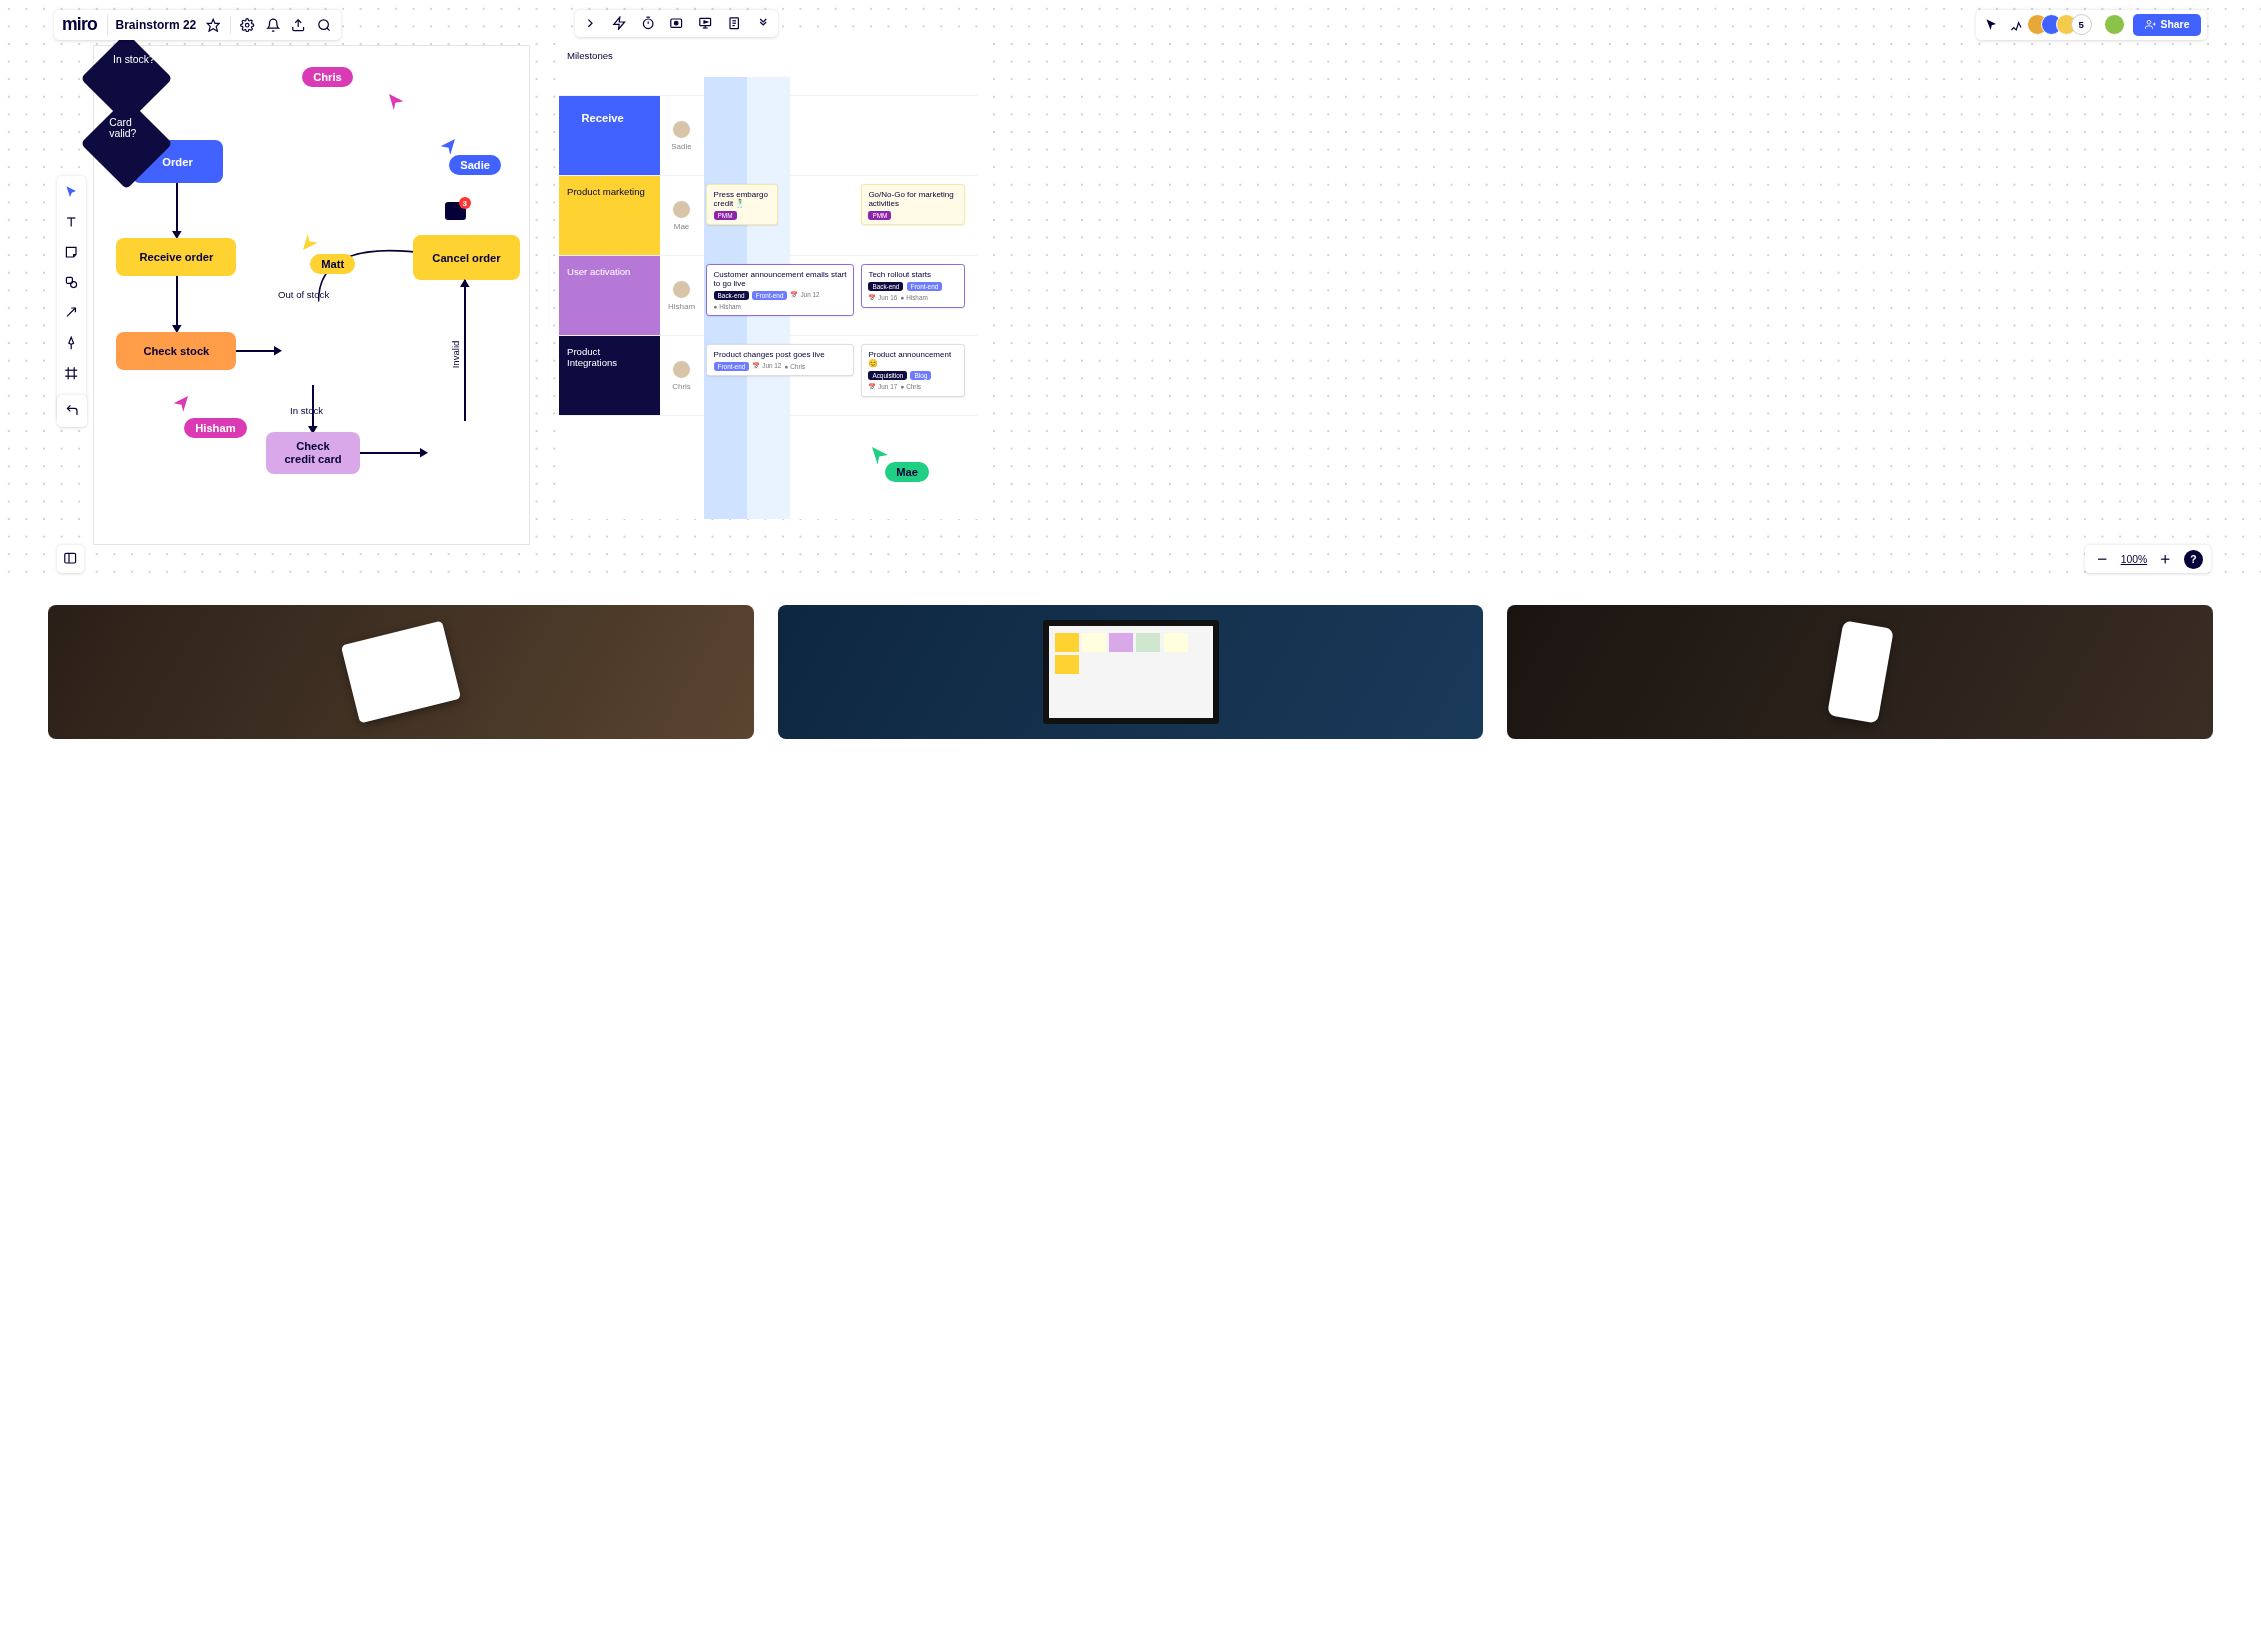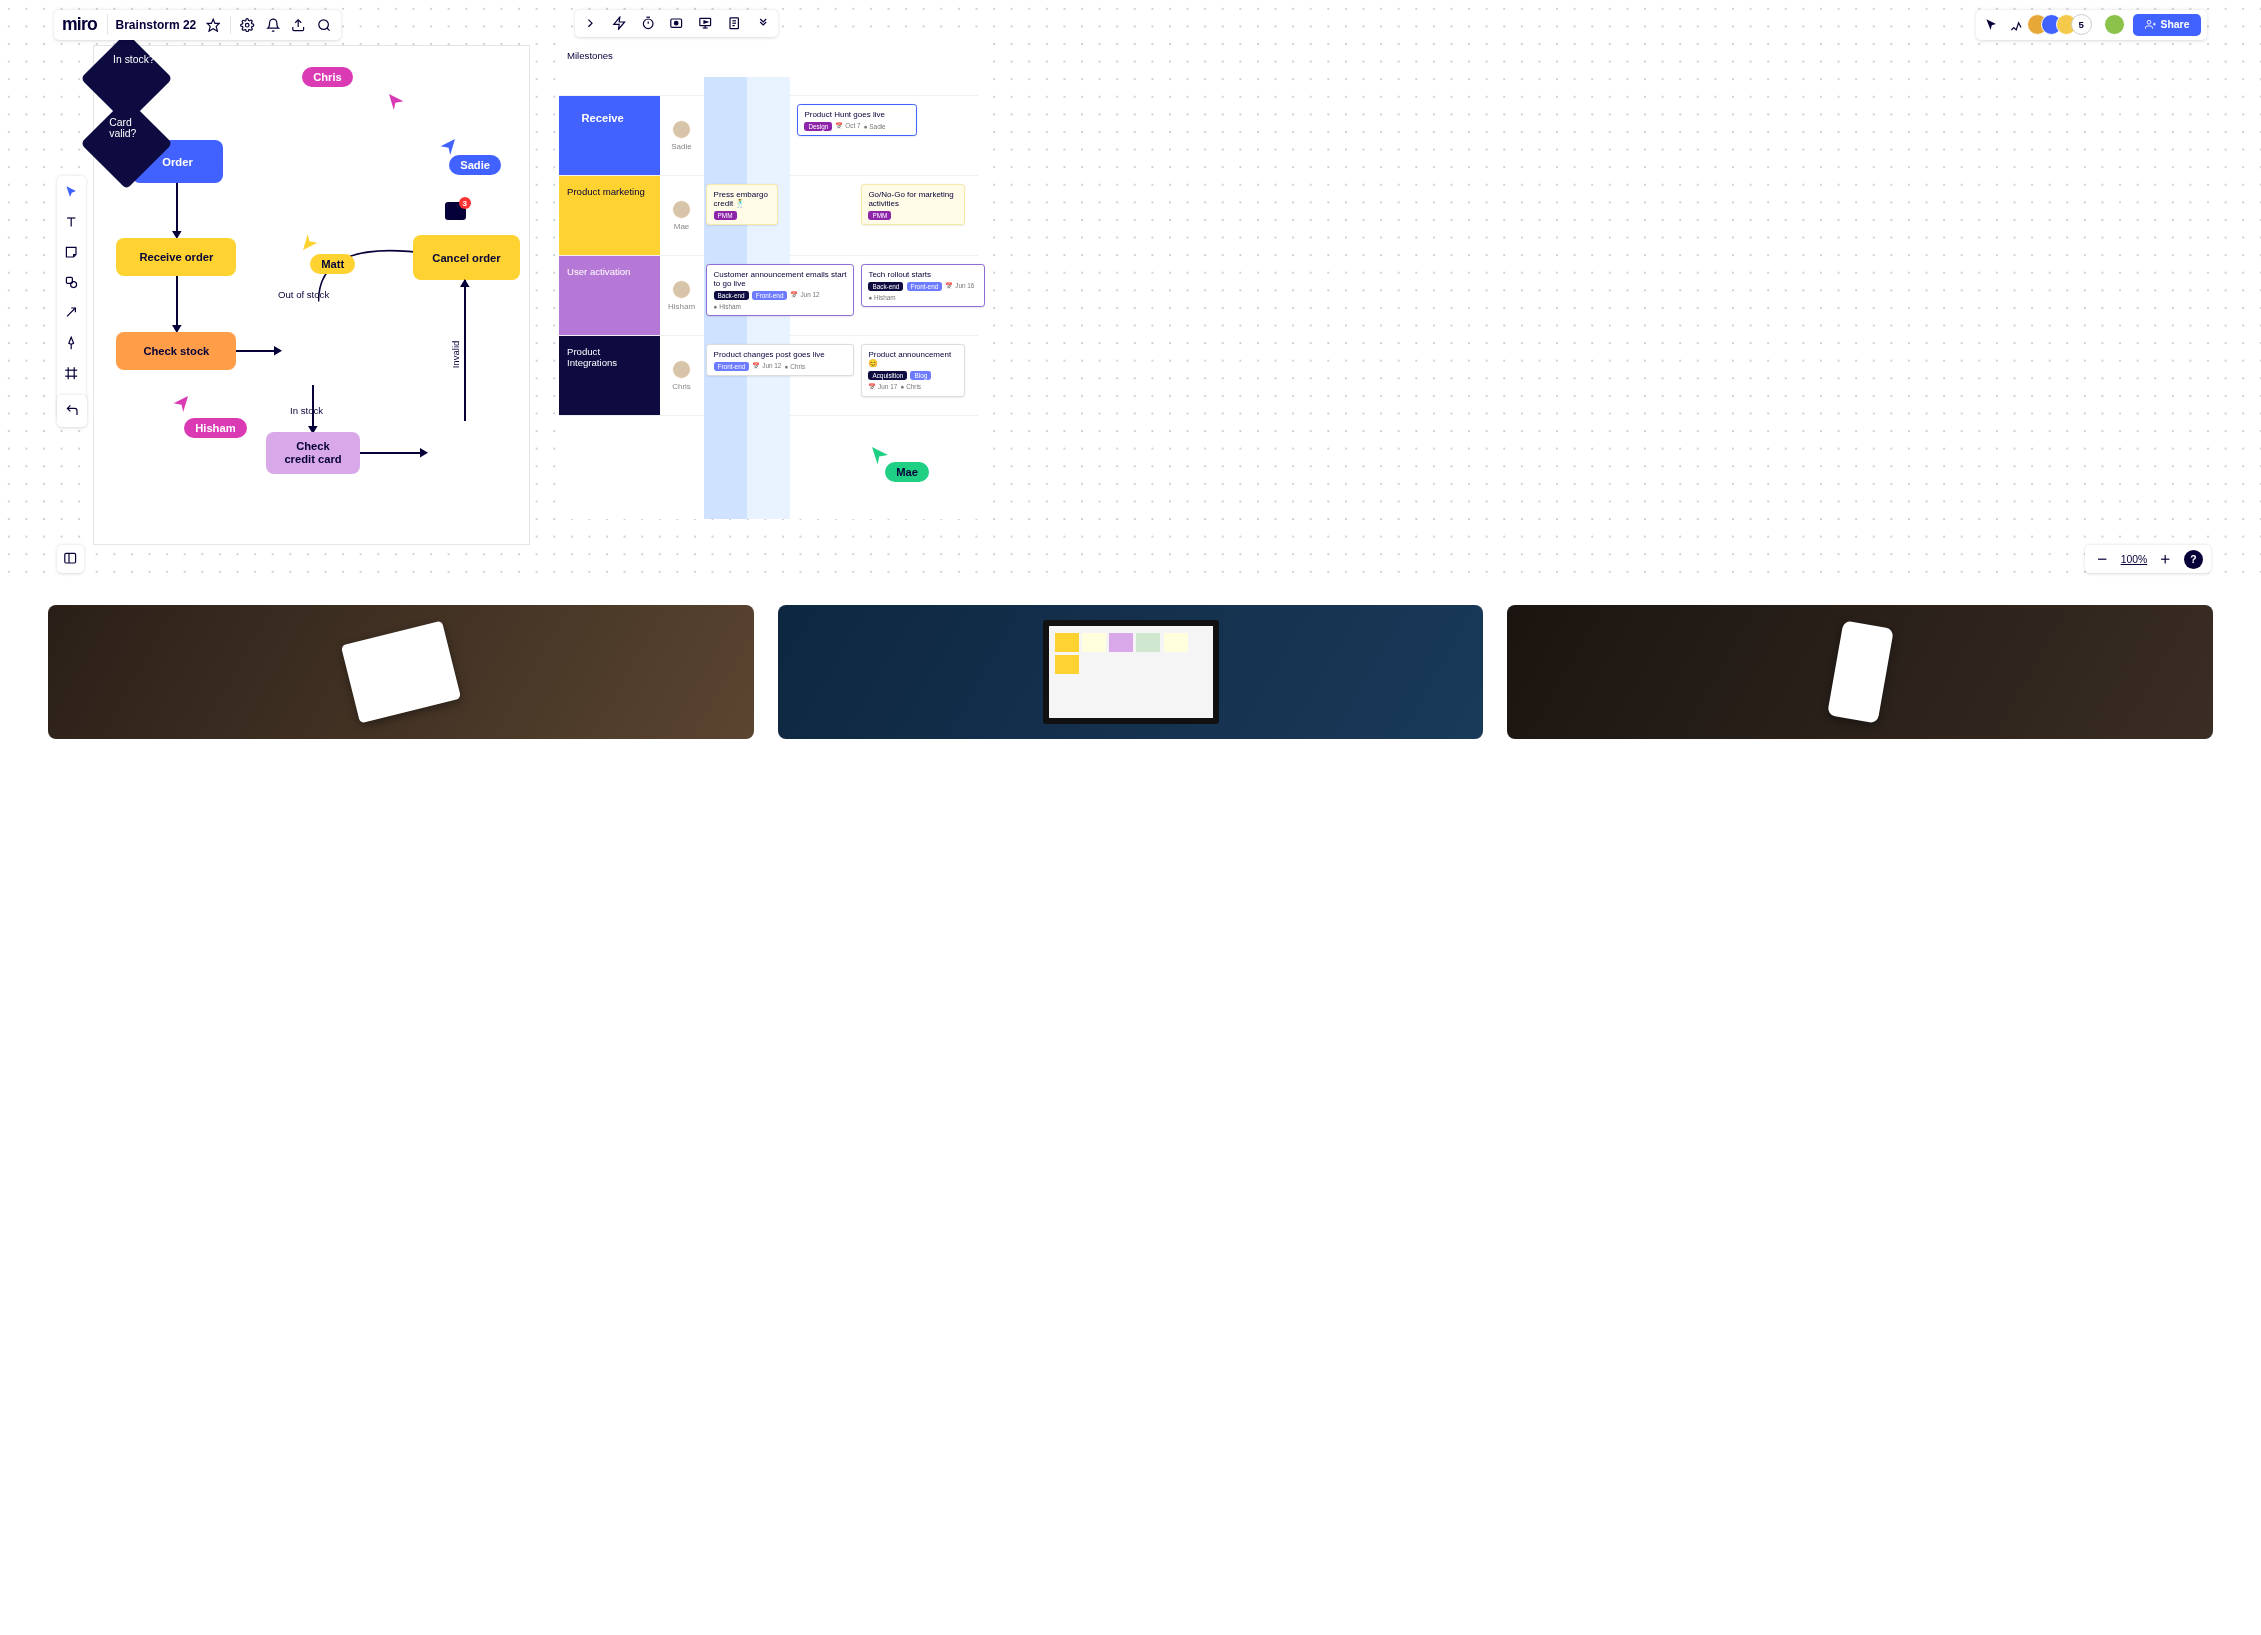--- a/index.html
+++ b/index.html
@@ -325,30 +325,20 @@
     </div>
     <div class="receive-pill" style="top:64px;left:8px">Receive</div>
 
     <div id="timeline-rows">
         <div class="tl-row" style="height: 80px;">
           <div class="tl-label" style="background: rgb(66, 98, 255);">Performance</div>
           <div class="tl-avatar-col">
             <div class="avatar" style="background: rgb(216, 196, 168);"></div>
             <div>Sadie</div>
           </div>
-          <div class="tl-content">
-            <div class="tl-card" style="left: 94px; width: 120px; top: 8px; border-color: rgb(66, 98, 255);">
-              <div class="tl-card-title">Product Hunt goes live</div>
-              <div class="tl-card-meta">
-                <span class="tag" style="background: rgb(142, 36, 170);">Design</span>
-                <span>📅 Oct 7</span>
-                <span>● Sadie</span>
-              </div>
-            </div>
-          </div>
         </div>
         <div class="tl-row" style="height: 80px;">
           <div class="tl-label" style="background: rgb(253, 210, 49); color: rgb(5, 0, 56);">Product marketing</div>
           <div class="tl-avatar-col">
             <div class="avatar" style="background: rgb(216, 196, 168);"></div>
             <div>Mae</div>
           </div>
           <div class="tl-content">
             <div class="tl-card" style="left: 3.2px; width: 72px; top: 8px; background: rgb(255, 251, 230); border-color: rgb(245, 233, 166);">
               <div class="tl-card-title">Press embargo credit 🕺</div>
@@ -373,21 +363,21 @@
           <div class="tl-content">
             <div class="tl-card" style="left: 3.2px; width: 148px; top: 8px; border-color: rgb(142, 107, 214);">
               <div class="tl-card-title">Customer announcement emails start to go live</div>
               <div class="tl-card-meta">
                 <span class="tag" style="background: rgb(13, 11, 64);">Back-end</span>
                 <span class="tag" style="background: rgb(108, 123, 255);">Front-end</span>
                 <span>📅 Jun 12</span>
                 <span>● Hisham</span>
               </div>
             </div>
-            <div class="tl-card" style="left: 158px; width: 124px; top: 8px; border-color: rgb(142, 107, 214);">
+            <div class="tl-card" style="left: 158px; width: 104px; top: 8px; border-color: rgb(142, 107, 214);">
               <div class="tl-card-title">Tech rollout starts</div>
               <div class="tl-card-meta">
                 <span class="tag" style="background: rgb(13, 11, 64);">Back-end</span>
                 <span class="tag" style="background: rgb(108, 123, 255);">Front-end</span>
                 <span>📅 Jun 16</span>
                 <span>● Hisham</span>
               </div>
             </div>
           </div>
         </div>

